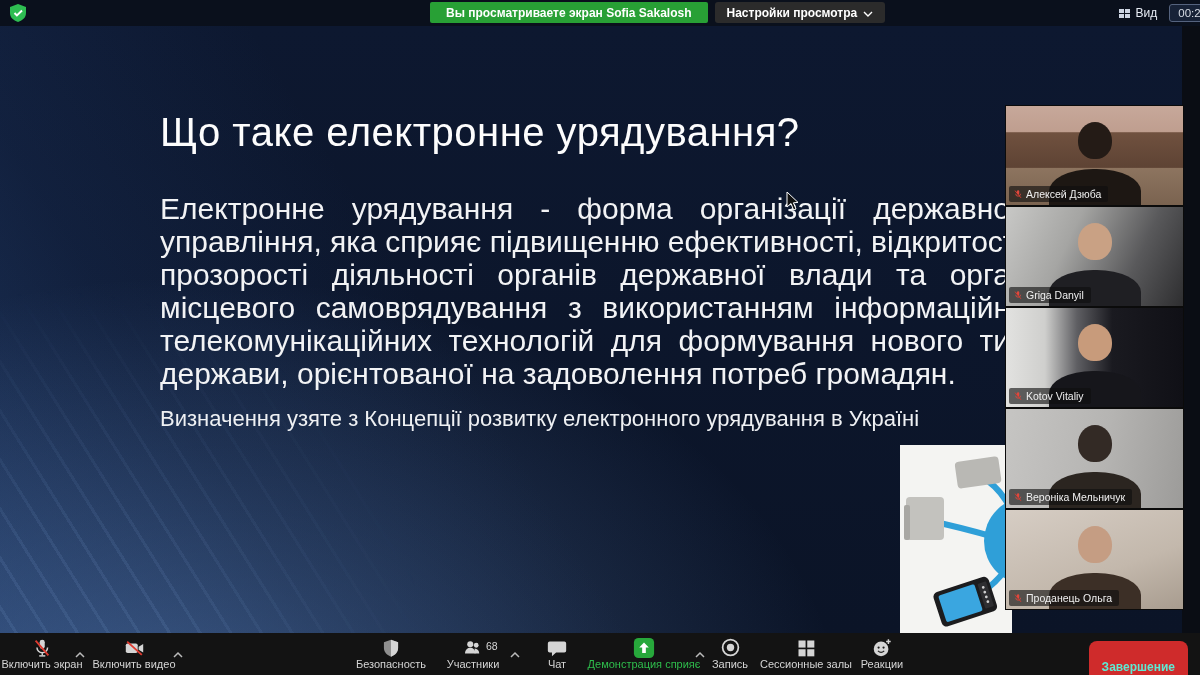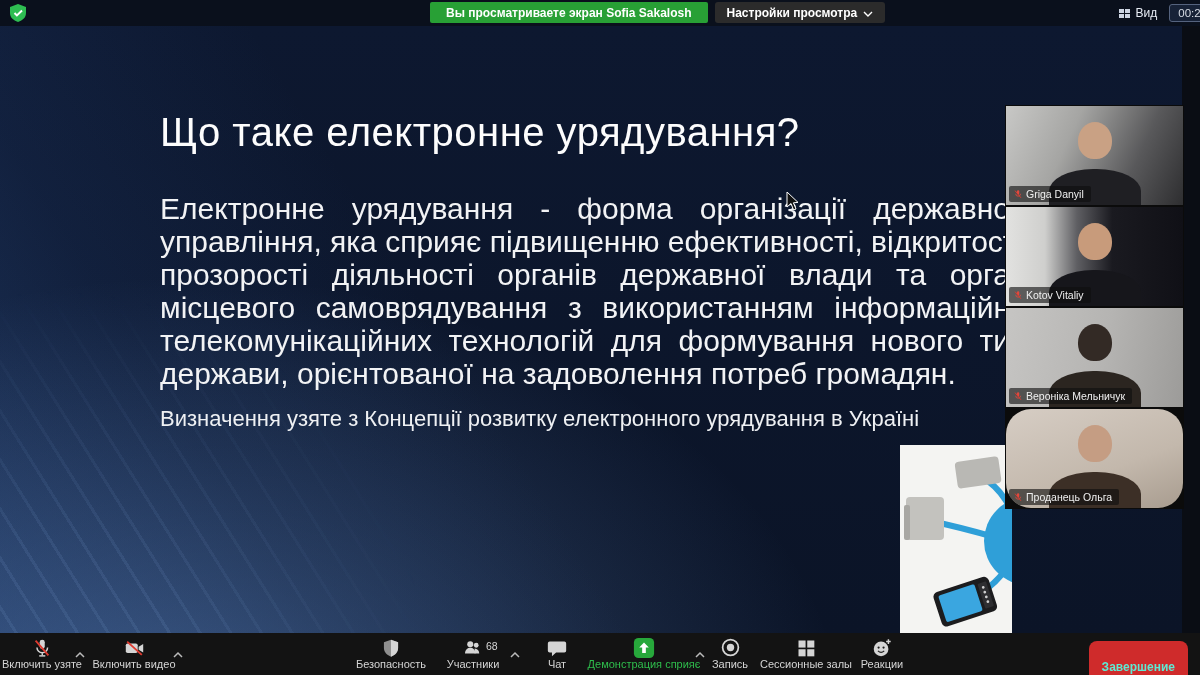--- a/index.html
+++ b/index.html
@@ -41,21 +41,21 @@
   .head{position:absolute;left:50%;transform:translateX(-50%);top:16px;width:34px;height:37px;border-radius:50% 50% 46% 46%;}
   .pbody{position:absolute;left:50%;transform:translateX(-50%);bottom:-10px;width:92px;height:46px;border-radius:48% 48% 0 0;}
   .t1{background:linear-gradient(180deg,#c7a89a 0%,#bf9e8f 26%,#70513f 27%,#5e4334 62%,#8d745f 63%,#7a6350 100%);}
   .t1 .head{background:#241b16;} .t1 .pbody{background:#1d1713;}
   .t2{background:linear-gradient(115deg,#c8c8c6 0%,#a5a5a3 35%,#59595b 70%,#2e2e30 100%);}
   .t2 .head{background:#c9a184;} .t2 .pbody{background:#1f1f23;}
   .t3{background:linear-gradient(90deg,#e2e2e0 0%,#cfcfcd 22%,#5f5f63 40%,#1a1a20 60%,#101016 100%);}
   .t3 .head{background:#c89b7b;} .t3 .pbody{background:#16161b;}
   .t4{background:linear-gradient(100deg,#c6c5c3 0%,#b5b4b2 55%,#9c9b99 100%);padding-left:23px;}
   .t4 .head{background:#332a25;} .t4 .pbody{background:#2b2520;}
-  .t5{background:linear-gradient(160deg,#d6cdc4 0%,#c3b8ac 60%,#a89c8f 100%);border-radius:25px;}
+  .t5{background:linear-gradient(160deg,#d6cdc4 0%,#c3b8ac 60%,#a89c8f 100%);}
   .t5 .head{background:#c59d83;} .t5 .pbody{background:#3c2f26;}
   .nametag{position:absolute;left:3px;bottom:3px;display:flex;align-items:center;gap:3px;background:rgba(15,15,15,.62);color:#f0f0f0;font-size:10.5px;padding:2px 7px 2px 4px;border-radius:2px;white-space:nowrap;}
   .rightstrip{position:absolute;top:26px;right:0;width:18px;height:607px;background:#0a0d14;z-index:20;}
 
   
   .toolbar{position:absolute;bottom:0;left:0;width:1200px;height:42px;background:#131313;z-index:50;}
   .titem{position:absolute;top:3px;height:38px;display:flex;flex-direction:column;align-items:center;justify-content:flex-start;cursor:default;}
   .ticon{height:23px;display:flex;align-items:center;}
   .tlabel{font-size:11px;color:#d5d5d5;margin-top:-1px;white-space:nowrap;}
   .tlabel.green{color:#2ebd4c;}
@@ -133,20 +133,32 @@
   <span class="cursor">
     <svg width="14" height="20" viewBox="0 0 14 20">
       <path d="M1 0 L1 15 L5 11.5 L7.6 18 L10 17 L7.4 10.8 L12 10.4 Z" fill="#111" stroke="#fff" stroke-width="1"></path>
     </svg>
   </span>
 </div>
 
 <div class="rightstrip"></div>
 
 <div class="panel">
+  <div class="tile t1">
+    <div class="head"></div>
+    <div class="pbody"></div>
+    <div class="nametag">
+      <svg width="10" height="12" viewBox="0 0 24 24">
+          <rect x="9.5" y="3" width="5.5" height="10" rx="2.7" fill="#e04a3f"></rect>
+          <path d="M6.5 11.5 a5.8 5.8 0 0 0 11.6 0" fill="none" stroke="#e04a3f" stroke-width="2"></path>
+          <line x1="5" y1="4" x2="19" y2="21" stroke="#e03a2f" stroke-width="2.4"></line>
+        </svg>
+      <span>Алексей Дзюба</span>
+    </div>
+  </div>
   <div class="tile t2">
     <div class="head"></div>
     <div class="pbody"></div>
     <div class="nametag">
       <svg width="10" height="12" viewBox="0 0 24 24">
           <rect x="9.5" y="3" width="5.5" height="10" rx="2.7" fill="#e04a3f"></rect>
           <path d="M6.5 11.5 a5.8 5.8 0 0 0 11.6 0" fill="none" stroke="#e04a3f" stroke-width="2"></path>
           <line x1="5" y1="4" x2="19" y2="21" stroke="#e03a2f" stroke-width="2.4"></line>
         </svg>
       <span>Griga Danyil</span>
@@ -195,21 +207,21 @@
   <div class="titem" style="left:0;width:84px;">
     <span class="ticon">
       <svg width="22" height="22" viewBox="0 0 24 24">
         <rect x="9.5" y="3" width="5.5" height="10" rx="2.7" fill="#d5d5d5"></rect>
         <path d="M6.5 11.5 a5.8 5.8 0 0 0 11.6 0" fill="none" stroke="#d5d5d5" stroke-width="1.6"></path>
         <line x1="12.3" y1="17.6" x2="12.3" y2="20" stroke="#d5d5d5" stroke-width="1.6"></line>
         <line x1="9" y1="20.6" x2="15.6" y2="20.6" stroke="#d5d5d5" stroke-width="1.6"></line>
         <line x1="5" y1="4" x2="19" y2="20" stroke="#e03a2f" stroke-width="2"></line>
       </svg>
     </span>
-    <span class="tlabel">Включить узяте</span>
+    <span class="tlabel">Включить экран</span>
     <span class="chev" style="right:-2px;">
       <svg width="12" height="8" viewBox="0 0 12 8">
           <path d="M2 6 L6 2 L10 6" stroke="#bbb" stroke-width="1.5" fill="none"></path>
         </svg>
     </span>
   </div>
 
   <div class="titem" style="left:86px;width:96px;">
     <span class="ticon">
       <svg width="23" height="22" viewBox="0 0 24 24">

